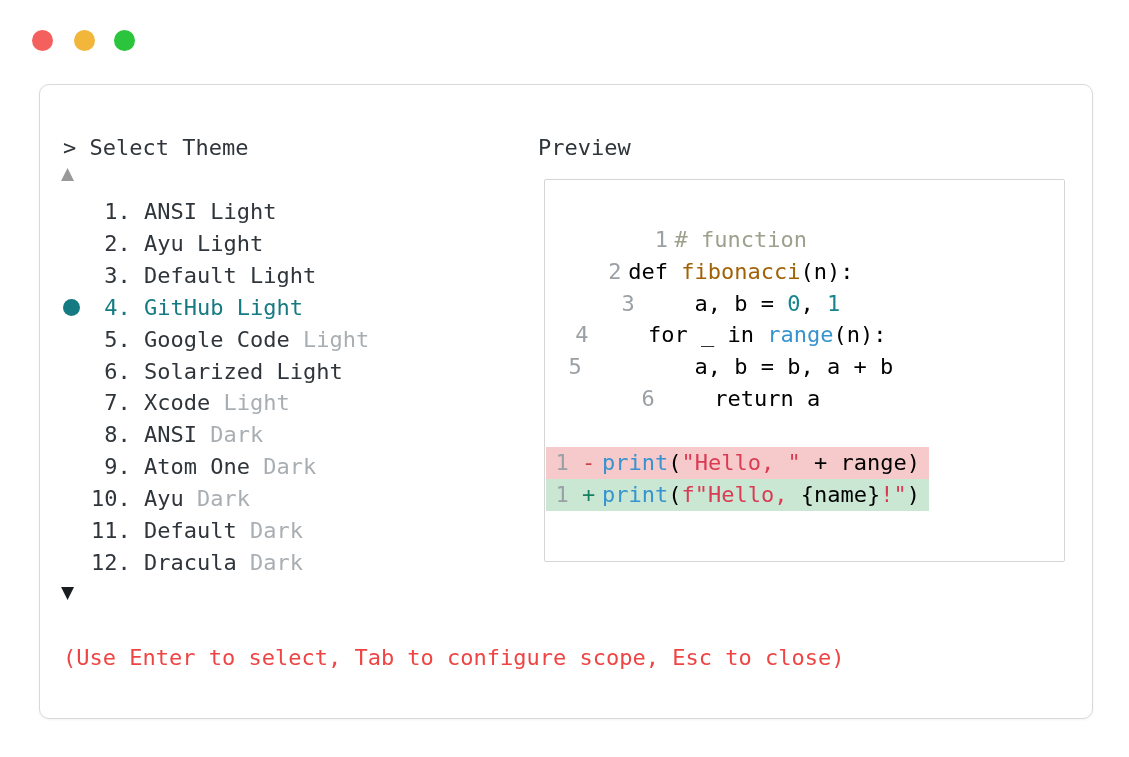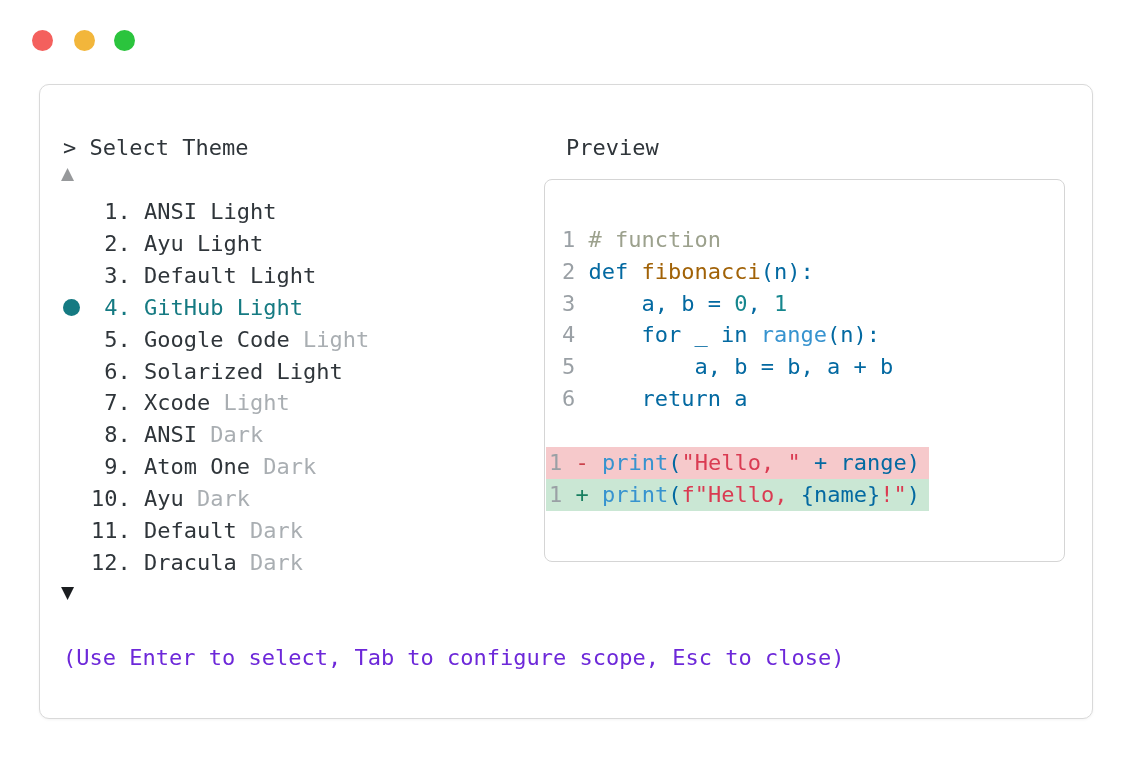--- a/index.html
+++ b/index.html
@@ -10,52 +10,52 @@
   }
   
   .dot{position:absolute;top:30px;width:21px;height:21px;border-radius:50%;cursor:pointer;}
   
   .panel{
     position:absolute;left:39px;top:84px;width:1052px;height:633px;
     background:#ffffff;border:1.5px solid #d9d9d9;border-radius:10px;
     box-shadow:0 1px 3px rgba(0,0,0,0.05);
   }
   .prompt{position:absolute;left:23px;top:50px;white-space:pre;line-height:26px;}
-  .preview-label{position:absolute;left:526px;top:50px;line-height:26px;}
+  .preview-label{position:absolute;left:498px;top:50px;line-height:26px;}
   .arrow{position:absolute;font-family:"DejaVu Sans","Liberation Sans",sans-serif;font-size:17px;line-height:17px;}
   .arrow-up{left:21px;top:80px;color:#97999b;}
   .arrow-down{left:21px;top:499px;color:#1a1d20;}
   
   .tlist{position:absolute;left:23px;top:111px;}
   .trow{display:flex;align-items:center;height:31.83px;white-space:pre;cursor:pointer;}
   .tmark{width:28px;display:flex;align-items:center;}
   .tmark .dotsel{width:17px;height:17px;border-radius:50%;background:#157a82;}
   .tnum{display:inline-block;width:3ch;text-align:right;}
   .tname{margin-left:1ch;}
   .muted{color:#a9aeb2;}
   .trow.selected .tnum,.trow.selected .tname,.trow.selected .variant{color:#157a82;}
   
-  .footer{position:absolute;left:23px;top:560px;color:#6d28d9;white-space:pre;line-height:26px;}
+  .footer{position:absolute;left:23px;top:560px;color:#ef4444;white-space:pre;line-height:26px;}
   
   .pbox{
     position:absolute;left:504px;top:94px;width:519px;height:381px;
-    background:#ffffff;border:1.5px solid #d5d5d5;border-radius:8px;
+    background:#ffffff;border:1.5px solid #d5d5d5;border-radius:2px;text-align:center;
   }
   .codeblock{position:absolute;left:17px;top:44px;}
   .cline{white-space:pre;line-height:31.83px;height:31.83px;}
   .ln{display:inline-block;width:2ch;color:#9aa0a5;}
   .diffblock{position:absolute;left:1px;top:267px;display:flex;flex-direction:column;align-items:flex-start;}
   .dline{white-space:pre;line-height:31.83px;height:31.83px;padding:0 9px 0 3px;}
   .dline .sign{display:inline-block;width:2ch;}
   .dline.removed{background:#f6c9cb;}
   .dline.added{background:#cae7d4;}
   .dline.removed .sign{color:#cb404b;}
   .dline.added .sign{color:#187f60;}
   
-  .seg-fg{color:#0369a1;}
+  .seg-fg{color:#000000;}
   .seg-comment{color:#9ca18d;}
   .seg-func{color:#a16207;}
   .seg-num{color:#15868d;}
   .seg-builtin{color:#3793cf;}
   .seg-string{color:#da3b52;}
 </style>
 </head>
 <body>
 
 <div class="stage">

